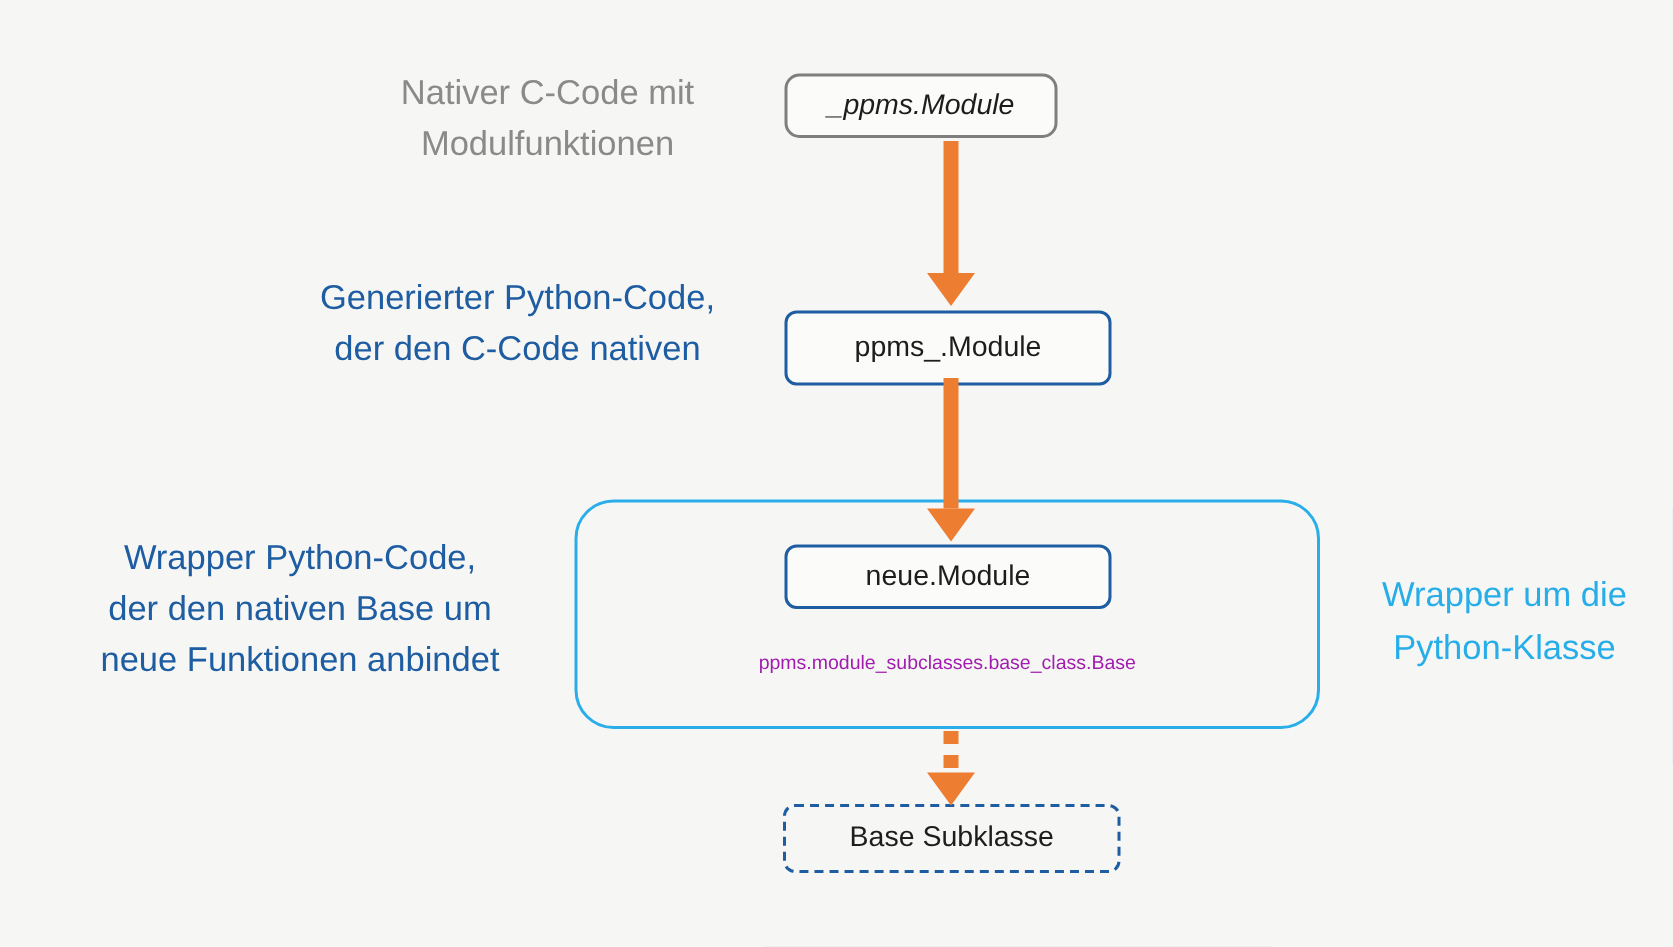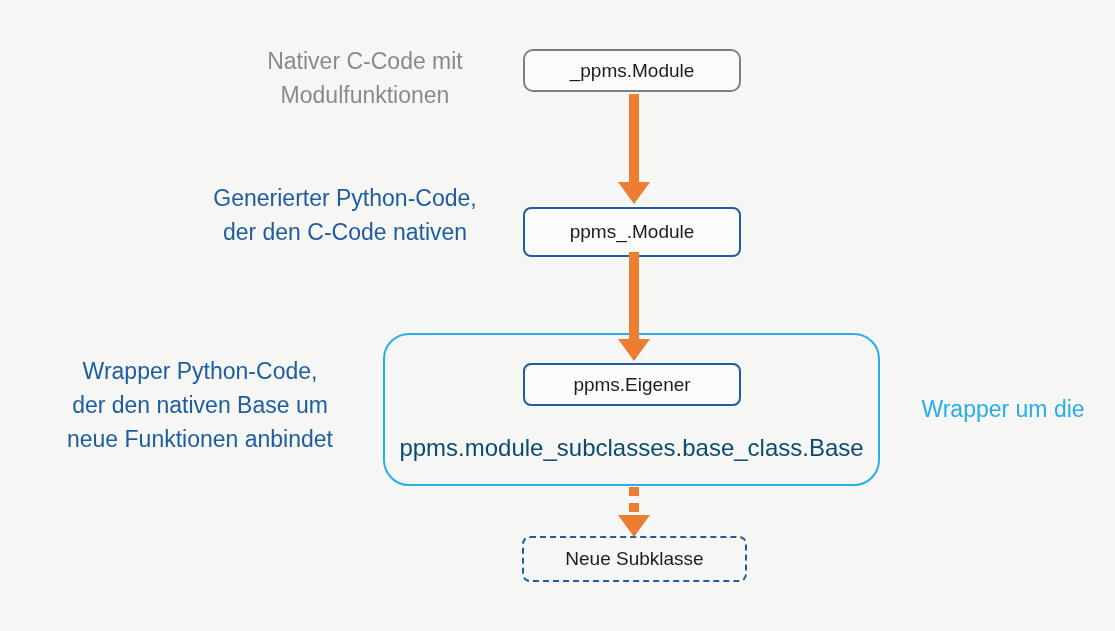--- a/index.html
+++ b/index.html
@@ -51,22 +51,22 @@
     width: 497px; height: 153px;
     border: 2px solid #29aeea;
     border-radius: 26px;
     z-index: 1;
   }
   .base-text {
     position: absolute;
     left: 383px; top: 434px;
     width: 497px;
     text-align: center;
-    font-size: 24px;
-    color: #0c4a6e;
+    font-size: 13px;
+    color: #a21caf;
     z-index: 2;
   }
   .arrow {
     position: absolute;
     width: 32px;
     display: flex;
     flex-direction: column;
     align-items: center;
     z-index: 4;
   }
@@ -88,21 +88,21 @@
 </style>
 </head>
 <body>
 
 <div class="canvas">
 
   <div class="label gray" style="left:175px; top:44px; width:380px;">
     <span class="ln">Nativer C-Code mit</span>
     <span class="ln">Modulfunktionen</span>
   </div>
-  <div class="node gray-border" style="left:523px; top:49px; width:218px; height:43px;">
+  <div class="node gray-border" style="left:523px; top:49px; width:182px; height:43px;font-style:italic;">
     <span>_ppms.Module</span>
   </div>
 
   <div class="arrow" style="left:618px; top:94px; height:110px;">
     <div class="shaft"></div>
     <div class="head"></div>
   </div>
 
   <div class="label blue" style="left:155px; top:181px; width:380px;">
     <span class="ln">Generierter Python-Code,</span>
@@ -119,31 +119,32 @@
 
   <div class="wrapper-container"></div>
 
   <div class="label blue" style="left:10px; top:354px; width:380px;">
     <span class="ln">Wrapper Python-Code,</span>
     <span class="ln">der den nativen Base um</span>
     <span class="ln">neue Funktionen anbindet</span>
   </div>
 
   <div class="node blue-border" style="left:523px; top:363px; width:218px; height:43px;">
-    <span>ppms.Eigener</span>
+    <span>neue.Module</span>
   </div>
 
   <div class="base-text">ppms.module_subclasses.base_class.Base</div>
 
-  <div class="label cyan" style="left:893px; top:379px; width:220px; line-height:35px;margin-top:13px;">
+  <div class="label cyan" style="left:893px; top:379px; width:220px; line-height:35px;">
     <span class="ln">Wrapper um die</span>
+    <span class="ln">Python-Klasse</span>
   </div>
 
   <div class="arrow dashed" style="left:618px; top:487px; height:50px;">
     <div class="shaft"></div>
     <div class="head"></div>
   </div>
 
   <div class="node dashed-border" style="left:522px; top:536px; width:225px; height:46px;">
-    <span>Neue Subklasse</span>
+    <span>Base Subklasse</span>
   </div>
 
 </div>
 
 </body></html>

